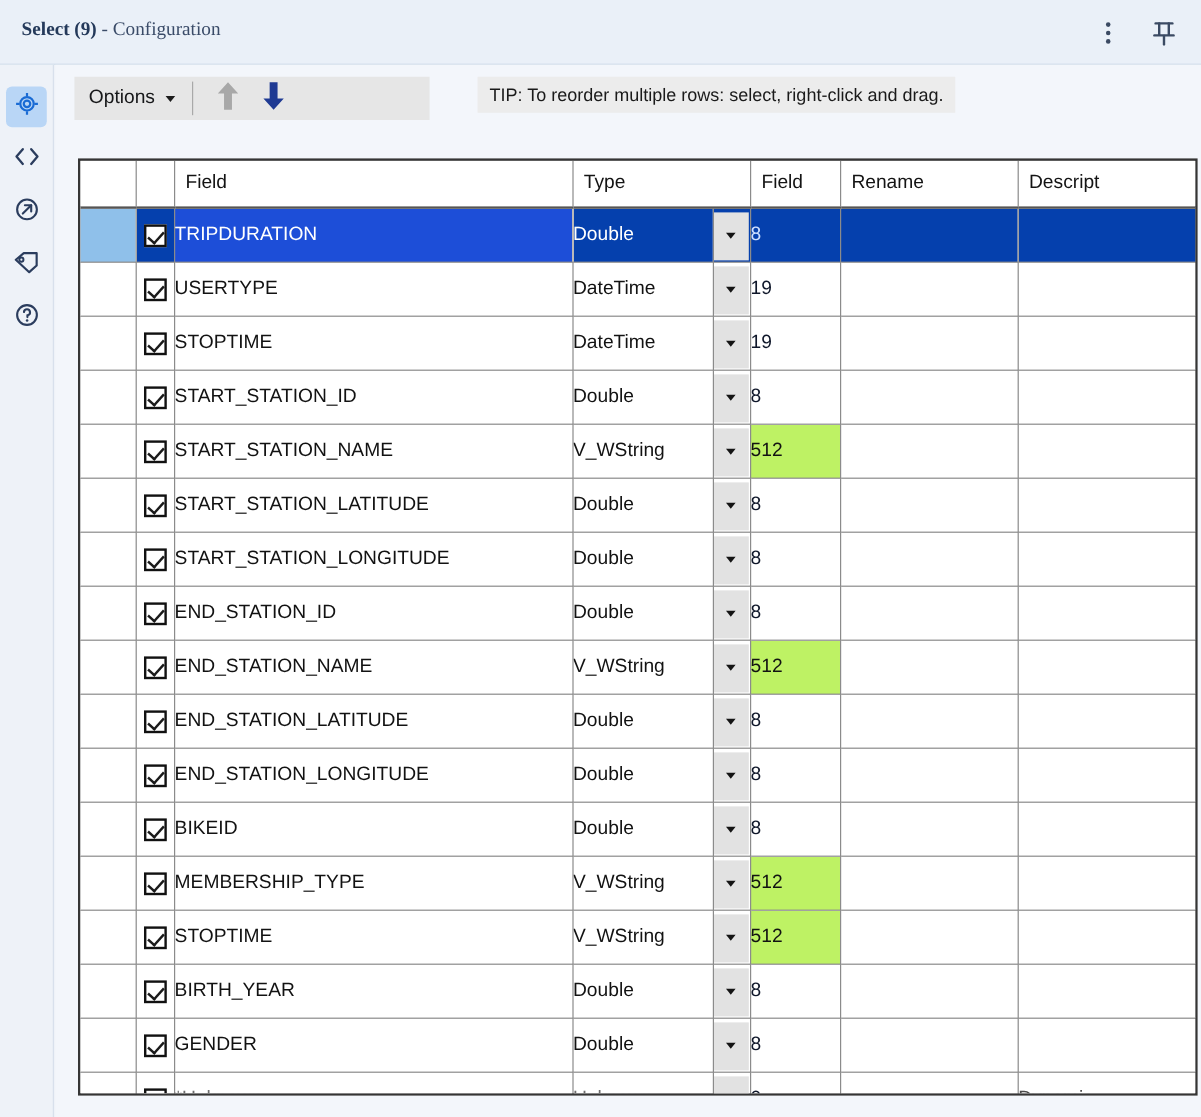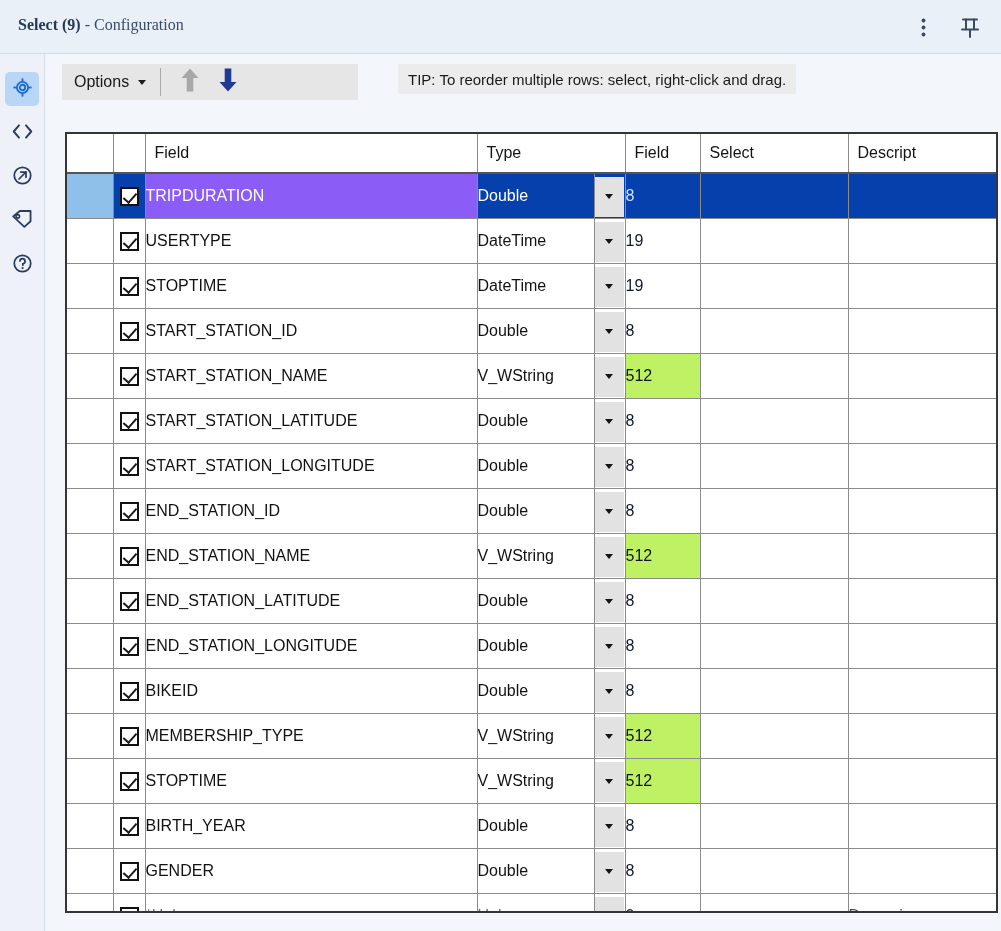--- a/index.html
+++ b/index.html
@@ -173,21 +173,21 @@
     position: absolute;
     left: 4px; top: 1px;
     width: 6px; height: 11px;
     border: solid #1a1a1a;
     border-width: 0 2px 2px 0;
     transform: rotate(42deg);
   }
 
   
   td.fld-cell { padding-left: 9px; color: #121212; }
-  tr.selected td.fld-cell { background: #8b5cf6; color: #ffffff; }
+  tr.selected td.fld-cell { background: #1d4ed8; color: #ffffff; }
   tr.dim td.fld-cell { color: #6d6d6d; }
 
   
   td.typ-cell { padding-left: 8px; background: #fdf8cf; color: #121212; border-right: none; }
   td.typ-cell.plain { background: #ffffff; color: #6d6d6d; }
   tr.selected td.typ-cell { background: #0540ad; color: #ffffff; }
   td.dd-cell { padding: 0; background: #fdf8cf; }
   td.dd-cell.plain { background: #ffffff; }
   tr.selected td.dd-cell { background: #0540ad; }
   .ddbtn {
@@ -352,21 +352,21 @@
           <col class="c-des">
       </colgroup>
       <thead>
         <tr>
           <th class="nolabel"></th>
           <th class="nolabel"></th>
           <th>Field</th>
           <th class="joined-left">Type</th>
           <th class="nolabel"></th>
           <th>Field</th>
-          <th>Select</th>
+          <th>Rename</th>
           <th>Descript</th>
         </tr>
       </thead>
       <tbody id="grid-body">
           <tr class="selected">
             <td class="sel-cell"></td>
             <td class="chk-cell"><span class="cbox"></span></td>
             <td class="fld-cell">TRIPDURATION</td>
             <td class="typ-cell">Double</td>
             <td class="dd-cell">

